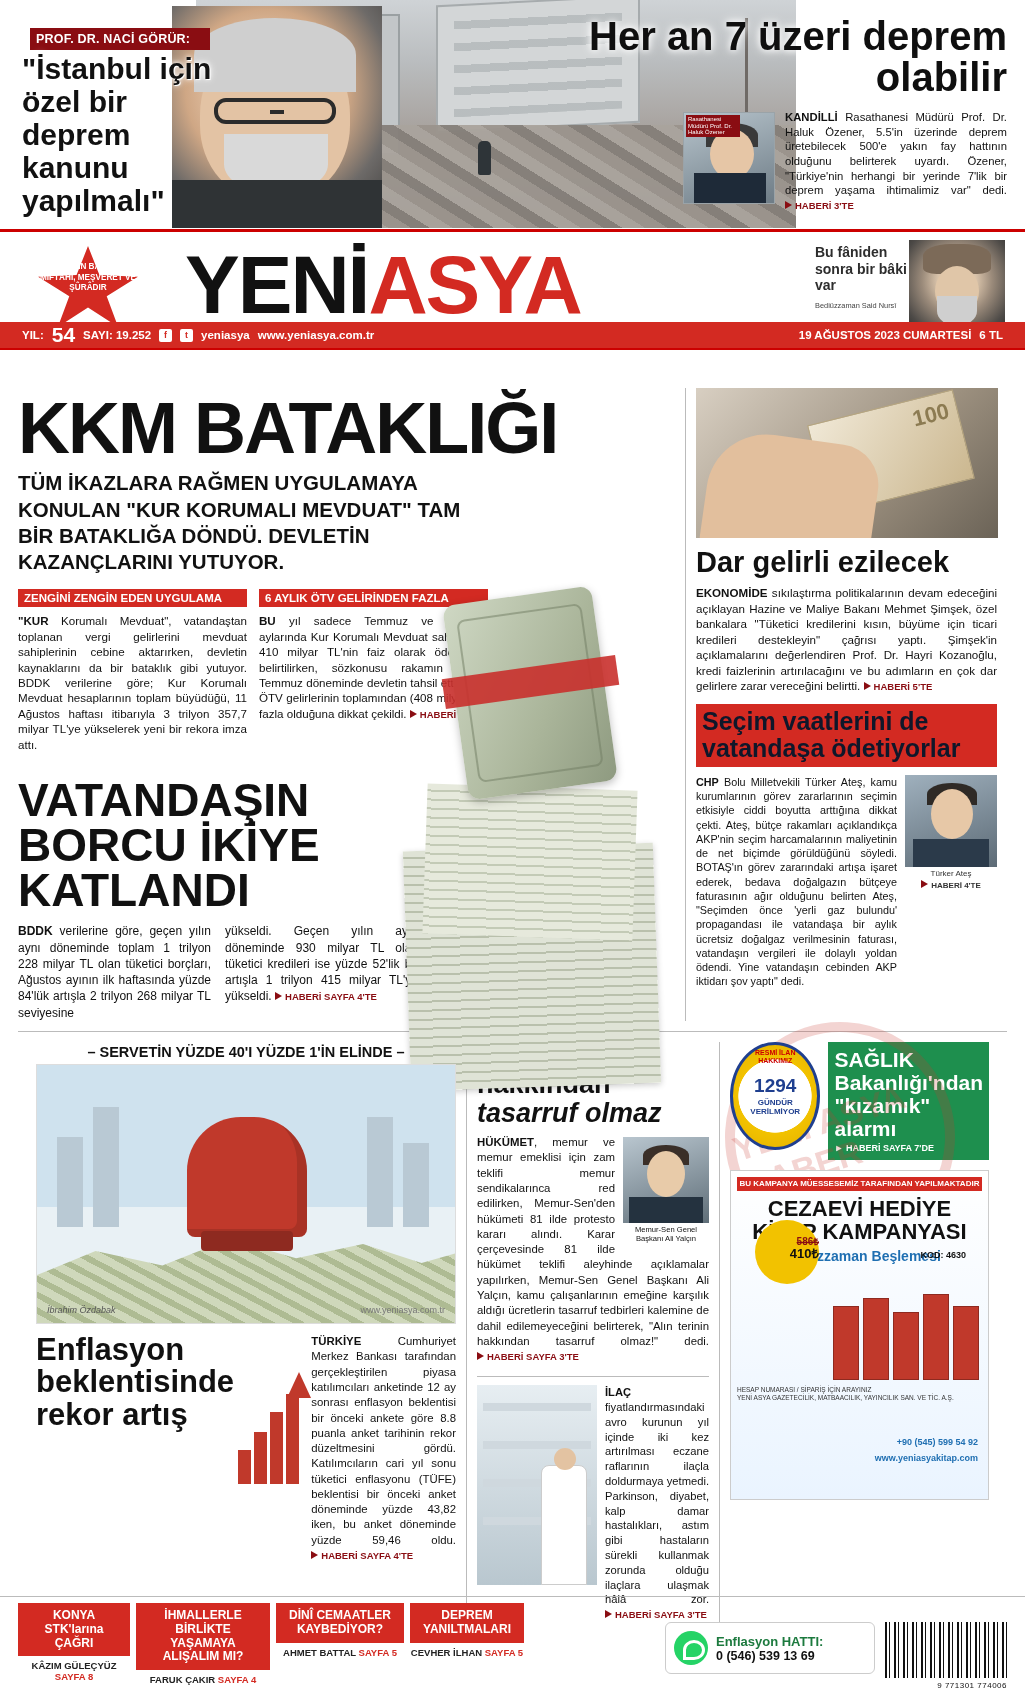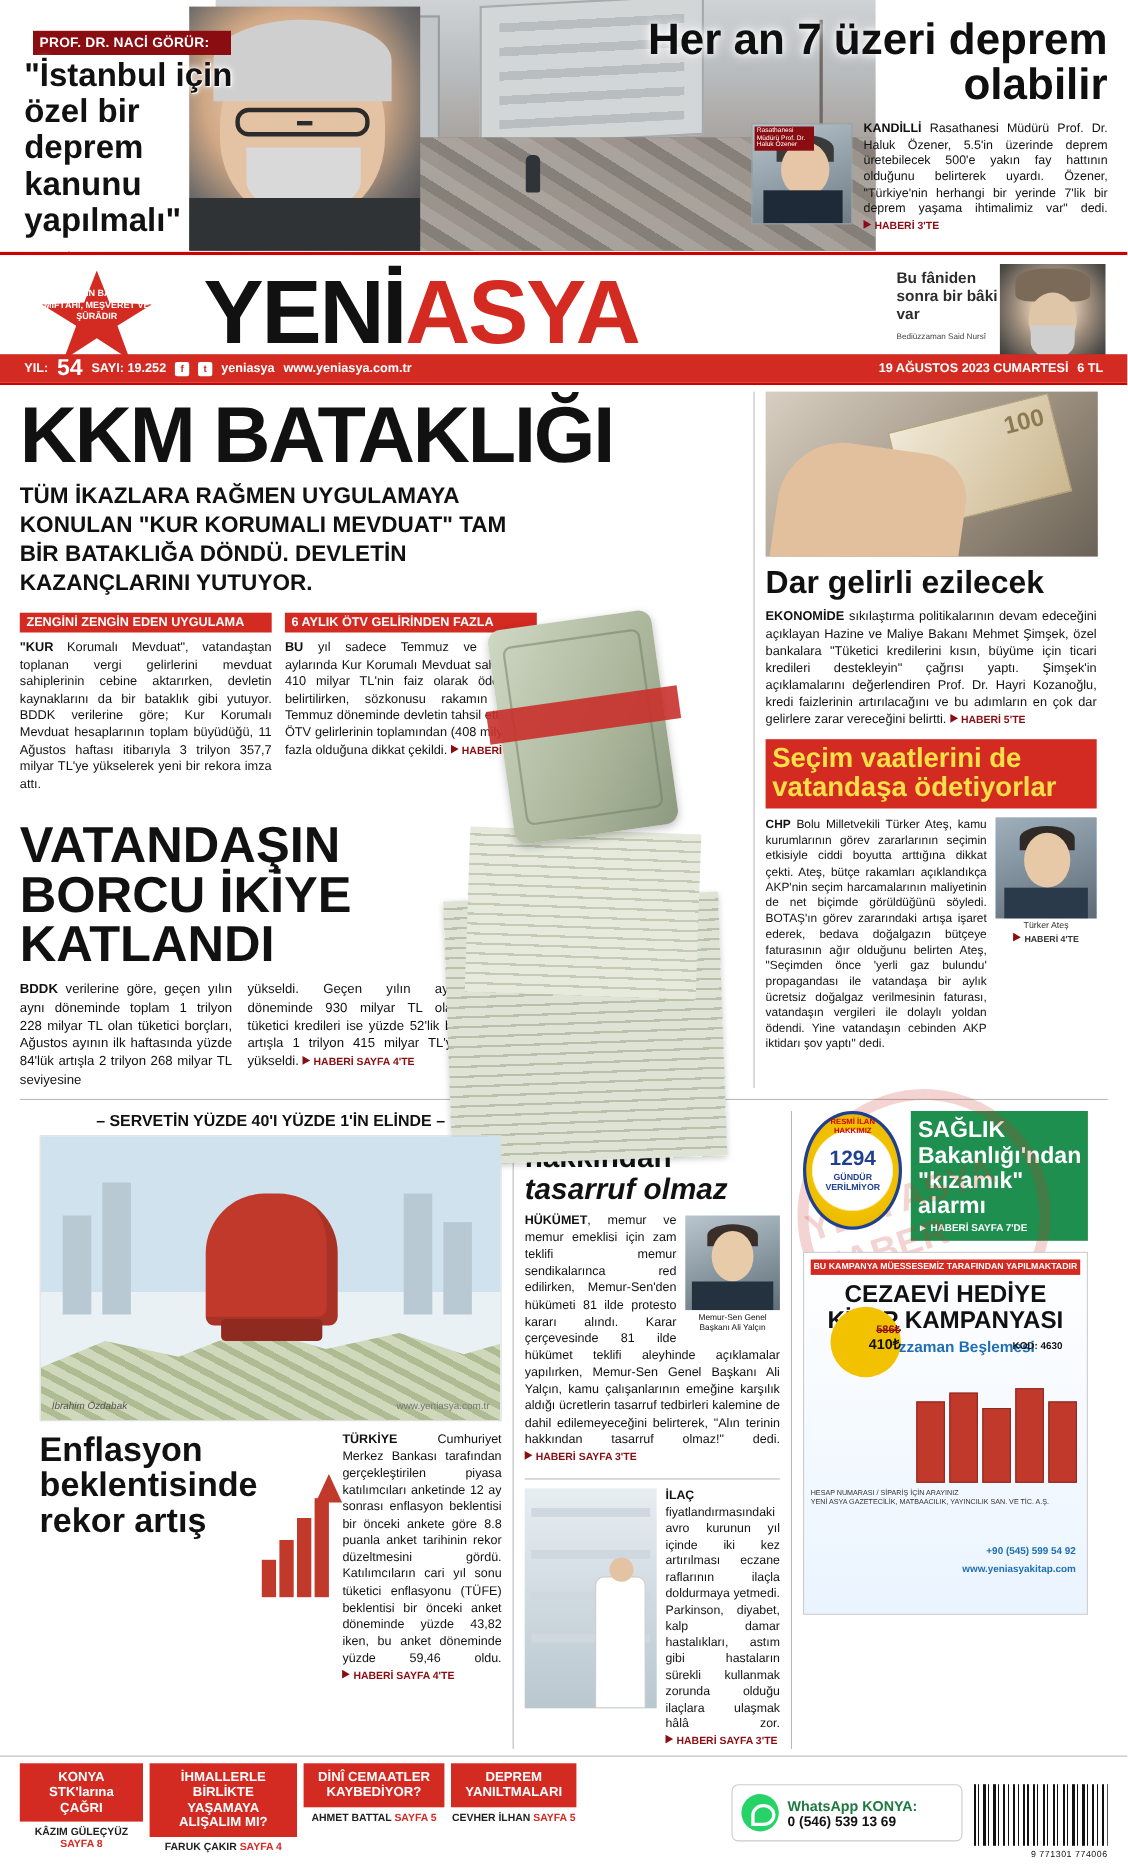--- a/index.html
+++ b/index.html
@@ -111,21 +111,21 @@
   .mh-bar {
     position:absolute; left:0; bottom:0; width:100%; height:26px;
     background:#d32a22; color:#fff; font-size:11.5px; font-weight:bold;
     display:flex; align-items:center; padding:0 22px; gap:8px;
   }
   .mh-bar .big { font-size:21px; }
   .mh-bar .spacer { flex:1; }
   .mh-bar .sq { display:inline-block; width:13px;height:13px;background:#fff;color:#d32a22;border-radius:2px;font-size:9px;text-align:center;line-height:13px;}
 
   
-  .main { position:relative; padding:6px 18px 0 18px; }
+  .main { position:relative; padding:6px 18px 0 18px;margin-top:32px; }
   .row1 { display:flex; gap:12px; }
   .col-left { width:655px; }
   .col-right { width:312px; border-left:1px solid #bbb; padding-left:10px; }
 
   .kkm-title { font-size:72px; font-weight:bold; letter-spacing:-2px; line-height:.95; margin:6px 0 8px; }
   .kkm-deck { font-size:20.5px; font-weight:bold; line-height:1.28; width:470px; }
 
   .ribbon { display:flex; gap:12px; margin-top:14px; width:470px;}
   .ribbon .h { background:#d32a22; color:#fff; font-weight:bold; font-size:11.5px; padding:3px 6px; }
   .col2 { width:229px; }
@@ -157,21 +157,21 @@
   .r-photo { width:302px; height:150px; background:linear-gradient(135deg,#d8cfc2,#9b8f7e 60%,#6b6357);
     position:relative; overflow:hidden;}
   .r-photo .bill{position:absolute;left:120px;top:18px;width:150px;height:92px;background:linear-gradient(135deg,#f0e8d6,#cbb78f);transform:rotate(-14deg);border:1px solid #b7a67f;}
   .r-photo .bill::after{content:"100";position:absolute;right:8px;top:6px;font-size:22px;font-weight:bold;color:#8c7b52;}
   .r-photo .hand{position:absolute;left:10px;bottom:-20px;width:170px;height:120px;background:#e2bf9d;border-radius:60px 40px 10px 10px;transform:rotate(8deg);}
   .r-h1 { font-size:29px; font-weight:bold; margin:8px 0 6px; }
   .r-body { font-size:11.6px; line-height:1.34; text-align:justify; }
   .r-body b { font-weight:bold; }
 
   .red-head {
-    background:#d32a22; color:#fde047; font-weight:bold; font-size:25px; line-height:1.1;
+    background:#d32a22; color:#0f172a; font-weight:bold; font-size:25px; line-height:1.1;
     padding:4px 6px; margin:10px 0 8px;
   }
   .r-flex { display:flex; gap:8px; }
   .r-flex .txt { flex:1; font-size:10.8px; line-height:1.32; text-align:justify;}
   .r-portrait { width:92px; }
   .r-portrait .img { width:92px; height:92px; background:linear-gradient(160deg,#9fb0bd,#5d6b76); position:relative; overflow:hidden;}
   .r-portrait .img .f{position:absolute;left:26px;top:14px;width:42px;height:50px;background:#e7c8a7;border-radius:50%;}
   .r-portrait .img .hr{position:absolute;left:22px;top:8px;width:50px;height:22px;background:#2f2a26;border-radius:50% 50% 0 0;}
   .r-portrait .img .s{position:absolute;left:8px;bottom:0;width:76px;height:28px;background:#2b3a4a;}
   .r-portrait .cap { font-size:8px; text-align:center; margin-top:2px; color:#333;}
@@ -539,21 +539,21 @@
       </div>
       <div class="fcol" style="width:114px;">
         <div class="fband">DEPREM YANILTMALARI</div>
         <div class="fauth"><span>CEVHER İLHAN</span> <span class="pg">SAYFA 5</span></div>
       </div>
     </div>
 
     <div class="whats">
       <div class="ic"></div>
       <div>
-        <div class="t1">WhatsApp KONYA:</div>
+        <div class="t1">Enflasyon HATTI:</div>
         <div class="t2">0 (546) 539 13 69</div>
       </div>
     </div>
 
     <div class="barcode"></div>
     <div class="barnum">9 771301 774006</div>
   </div>
 </div>
 
 </body></html>

